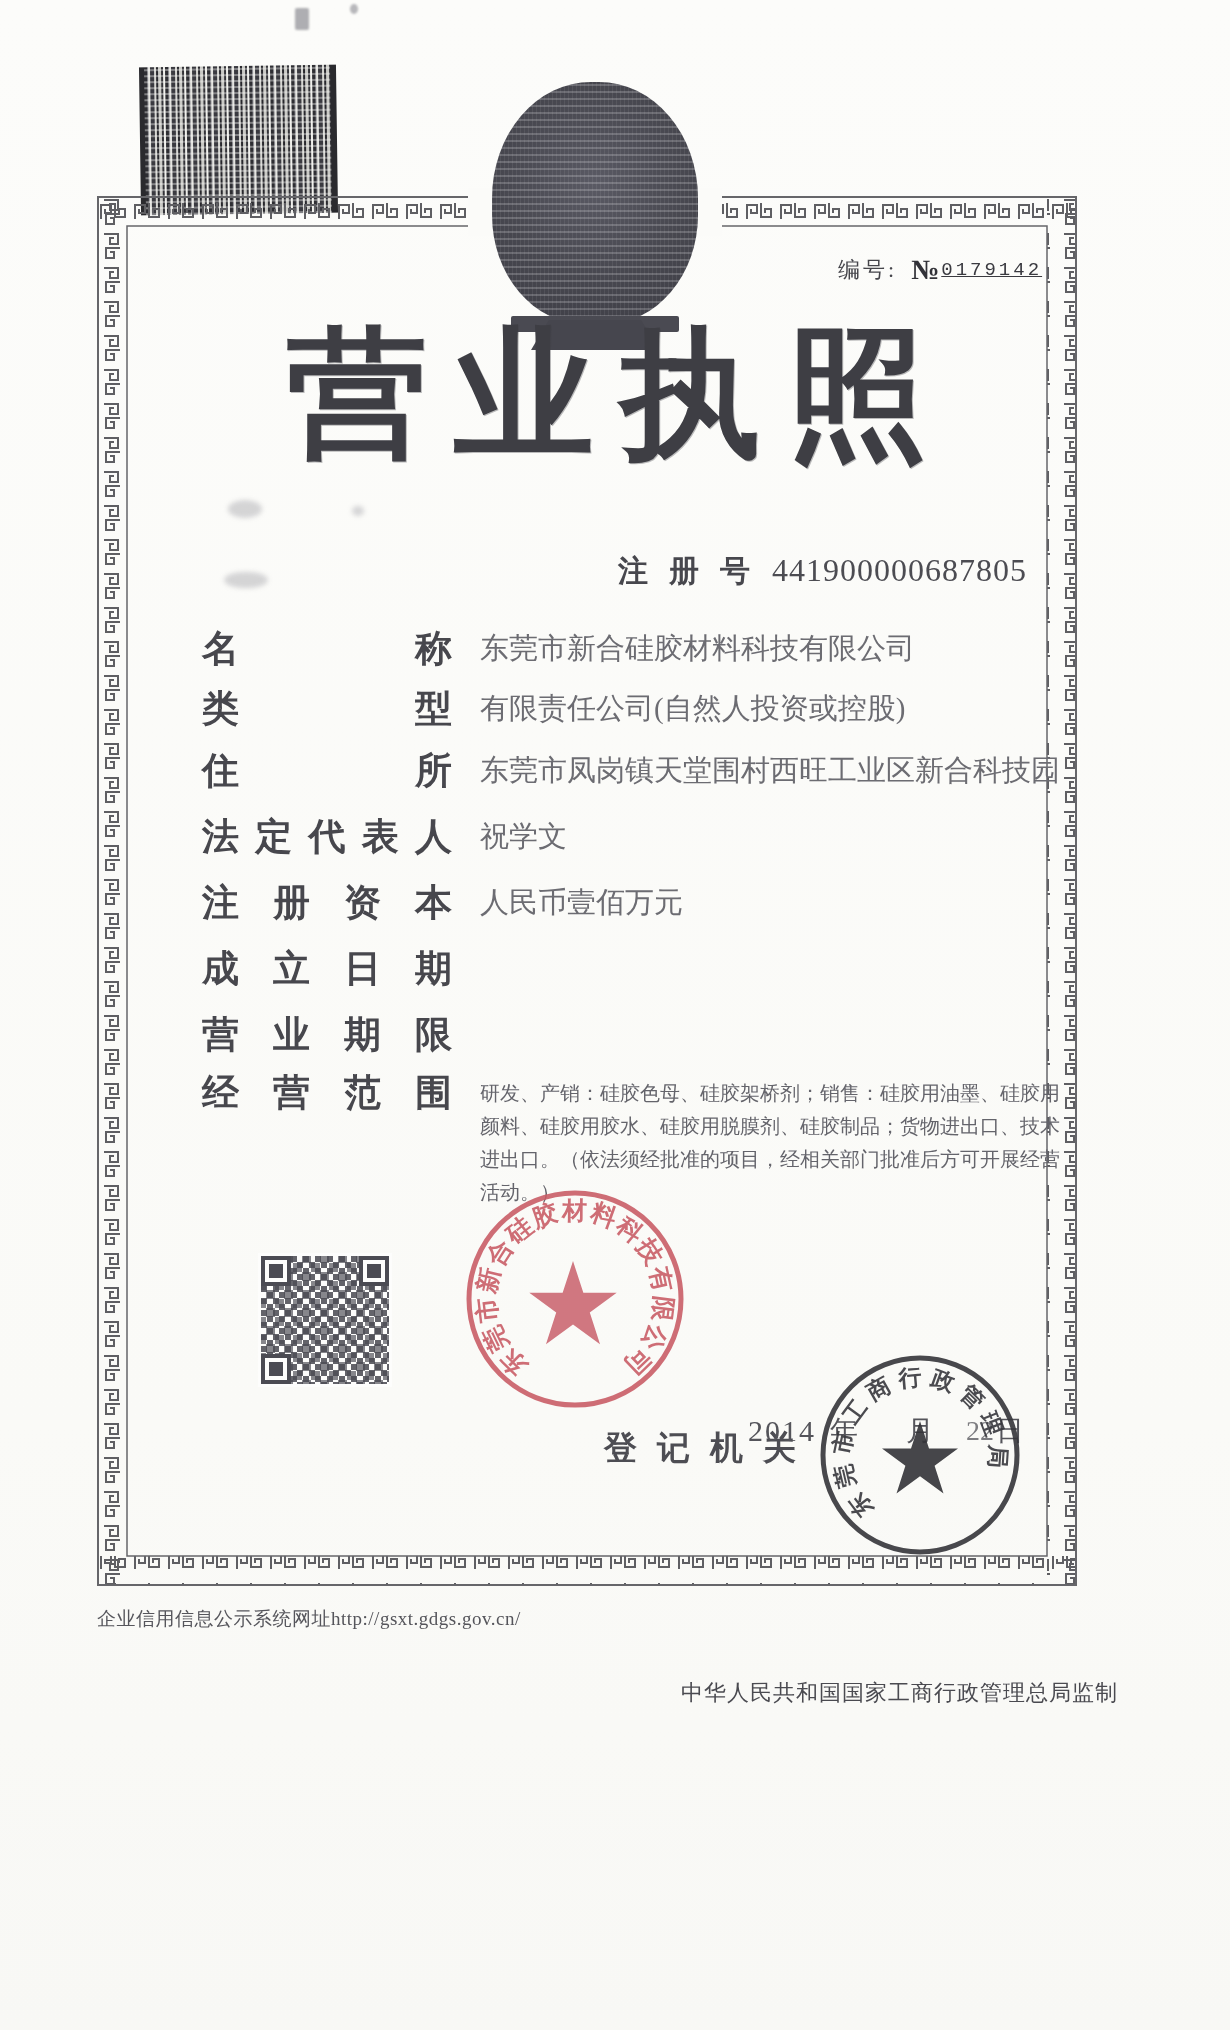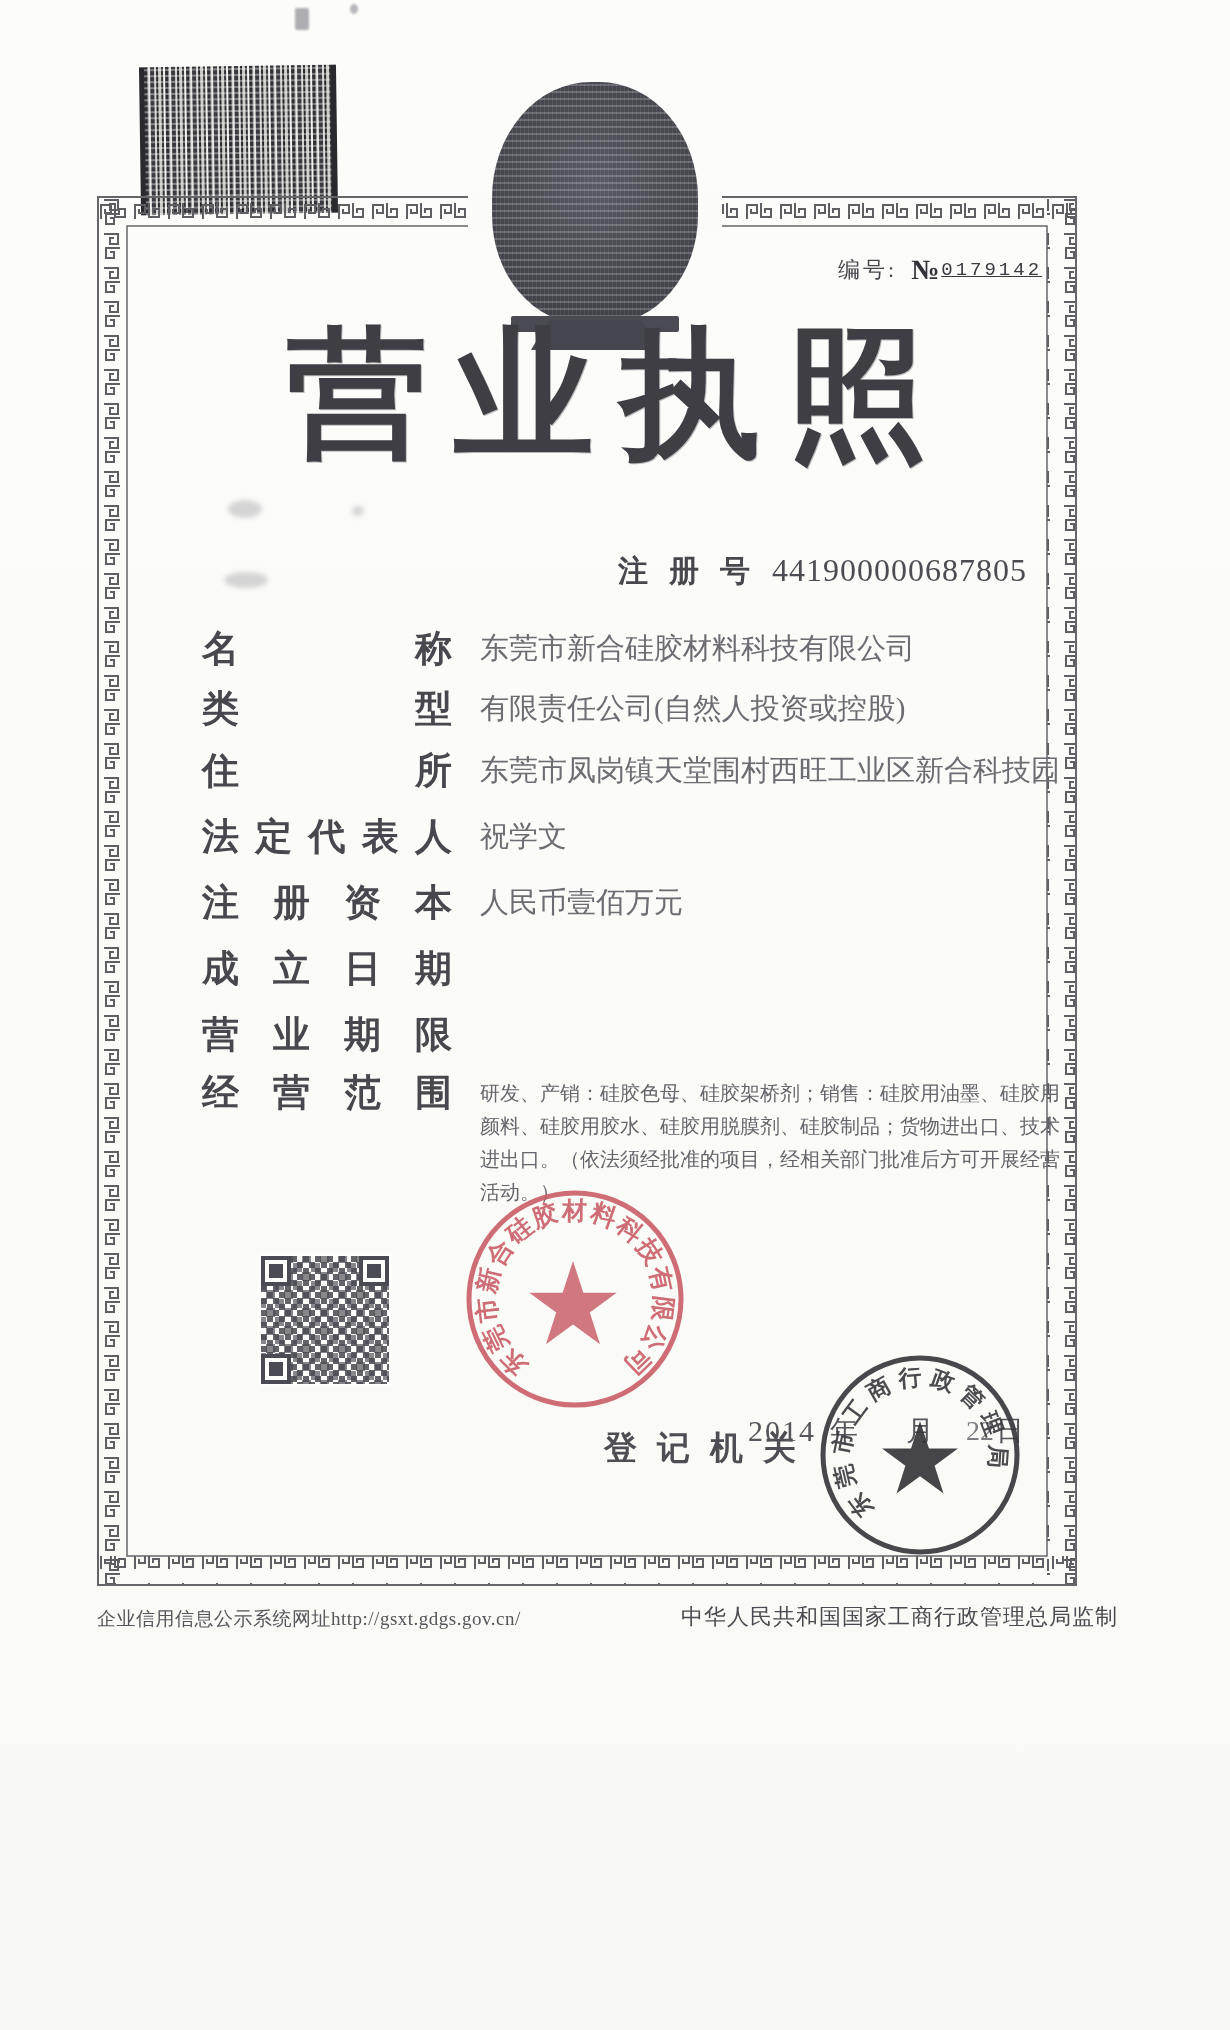--- a/index.html
+++ b/index.html
@@ -64,21 +64,21 @@
   .seal-black{position:absolute;left:810px;top:1345px;z-index:6;opacity:.9;filter:blur(.3px);}
   
   .registrar{position:absolute;left:604px;top:1426px;width:192px;font-size:33px;font-weight:600;color:#4d4d53;z-index:4;}
   .issue-date{position:absolute;left:748px;top:1412px;z-index:5;display:flex;align-items:center;
     font-size:28px;color:#54545a;white-space:nowrap;}
   .issue-date .yr{font-size:30px;letter-spacing:2px;}
   .issue-date .u1{margin-left:14px;} .issue-date .u2{margin-left:48px;}
   .issue-date .dy{margin-left:32px;opacity:.75;} .issue-date .u3{margin-left:2px;}
   
   .footer-left{position:absolute;left:97px;top:1606px;font-size:19px;color:#55555b;letter-spacing:.5px;}
-  .footer-right{position:absolute;right:112px;top:1602px;font-size:22px;color:#4a4a50;letter-spacing:1px;font-weight:500;}
+  .footer-right{position:absolute;right:112px;top:1678px;font-size:22px;color:#4a4a50;letter-spacing:1px;font-weight:500;}
   
   .smudge{position:absolute;background:rgba(95,95,108,.25);border-radius:50%;filter:blur(2.5px);z-index:4;}
   .sm1{left:228px;top:500px;width:34px;height:18px;}
   .sm2{left:224px;top:572px;width:44px;height:16px;}
   .sm3{left:352px;top:506px;width:12px;height:10px;}
   .sm4{left:295px;top:8px;width:14px;height:22px;background:rgba(80,80,92,.45);border-radius:2px;filter:blur(1px);}
   .sm5{left:350px;top:4px;width:8px;height:10px;background:rgba(80,80,92,.4);filter:blur(1px);}
 </style>
 </head>
 <body>

